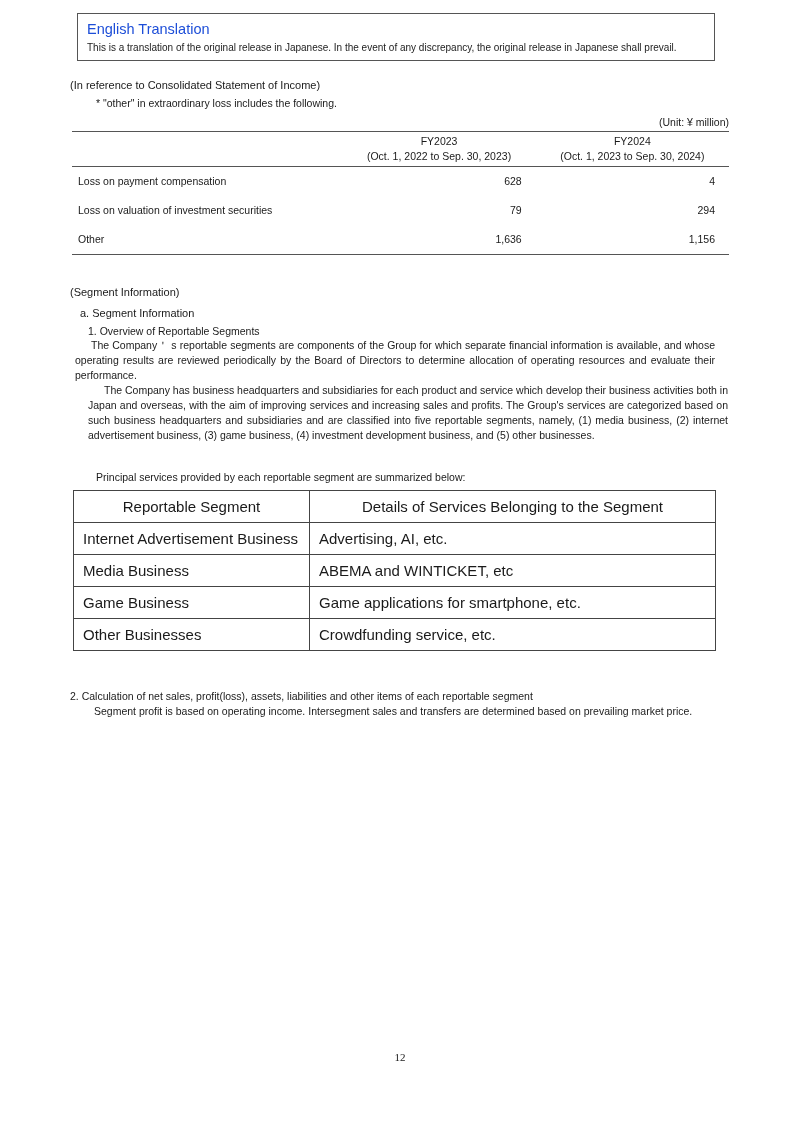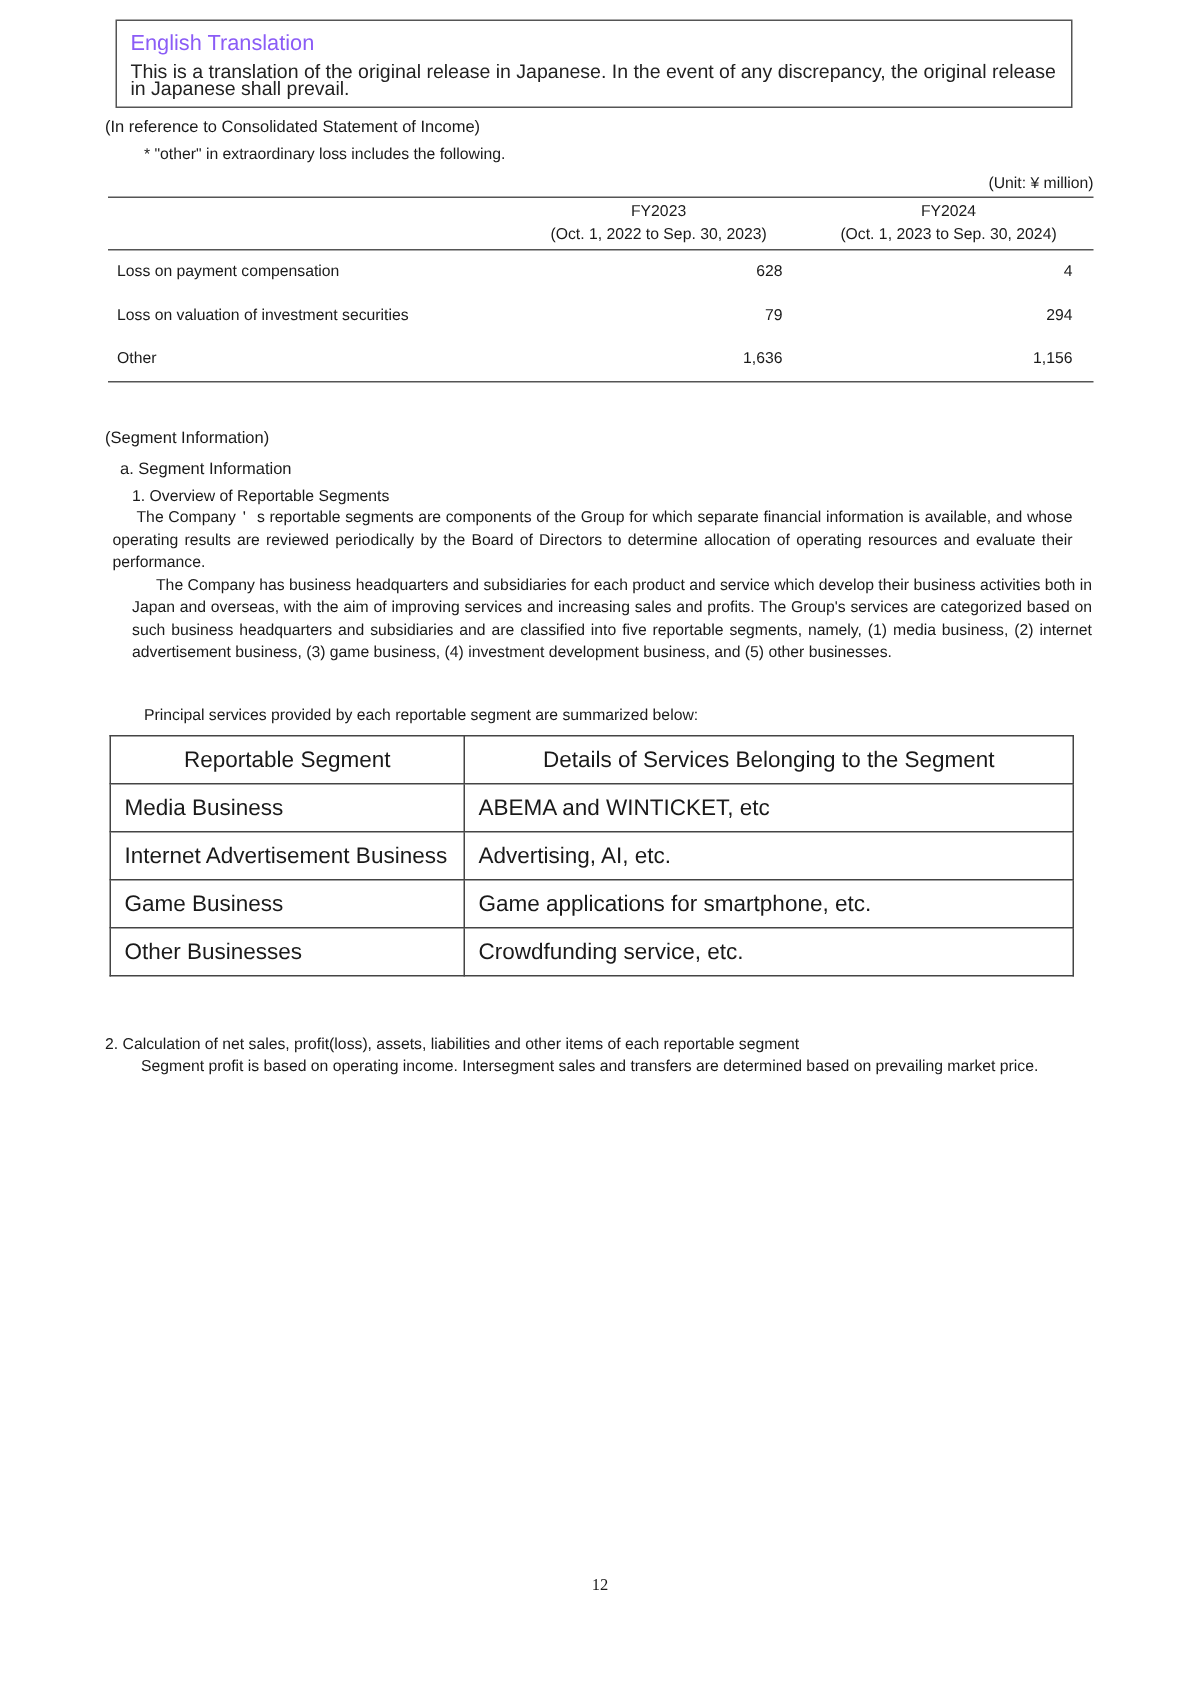--- a/index.html
+++ b/index.html
@@ -29,25 +29,25 @@
     left: 77px;
     top: 13px;
     width: 638px;
     box-sizing: border-box;
     border: 1px solid #555;
     padding: 6px 9px 7px 9px;
   }
   .notice-title {
     font-size: 14.5px;
     line-height: 18px;
-    color: #8b5cf6;
+    color: #1d4ed8;
     margin-bottom: 4px;
   }
   .notice-sub {
-    font-size: 13px;
+    font-size: 10px;
     line-height: 11px;
     color: #222;
   }
 
   
   .txt {
     position: absolute;
     font-size: 11px;
     line-height: 15px;
     color: #1a1a1a;
@@ -203,28 +203,28 @@
 
   <table id="segment-table">
     <thead>
       <tr>
         <th class="seg-h1">Reportable Segment</th>
         <th class="seg-h2">Details of Services Belonging to the Segment</th>
       </tr>
     </thead>
     <tbody>
       <tr>
+        <td class="seg-name">Internet Advertisement Business</td>
+        <td class="seg-detail">Advertising, AI, etc.</td>
+      </tr>
+      <tr>
         <td class="seg-name">Media Business</td>
         <td class="seg-detail">ABEMA and WINTICKET, etc</td>
       </tr>
       <tr>
-        <td class="seg-name">Internet Advertisement Business</td>
-        <td class="seg-detail">Advertising, AI, etc.</td>
-      </tr>
-      <tr>
         <td class="seg-name">Game Business</td>
         <td class="seg-detail">Game applications for smartphone, etc.</td>
       </tr>
       <tr>
         <td class="seg-name">Other Businesses</td>
         <td class="seg-detail">Crowdfunding service, etc.</td>
       </tr>
     </tbody>
   </table>
 

